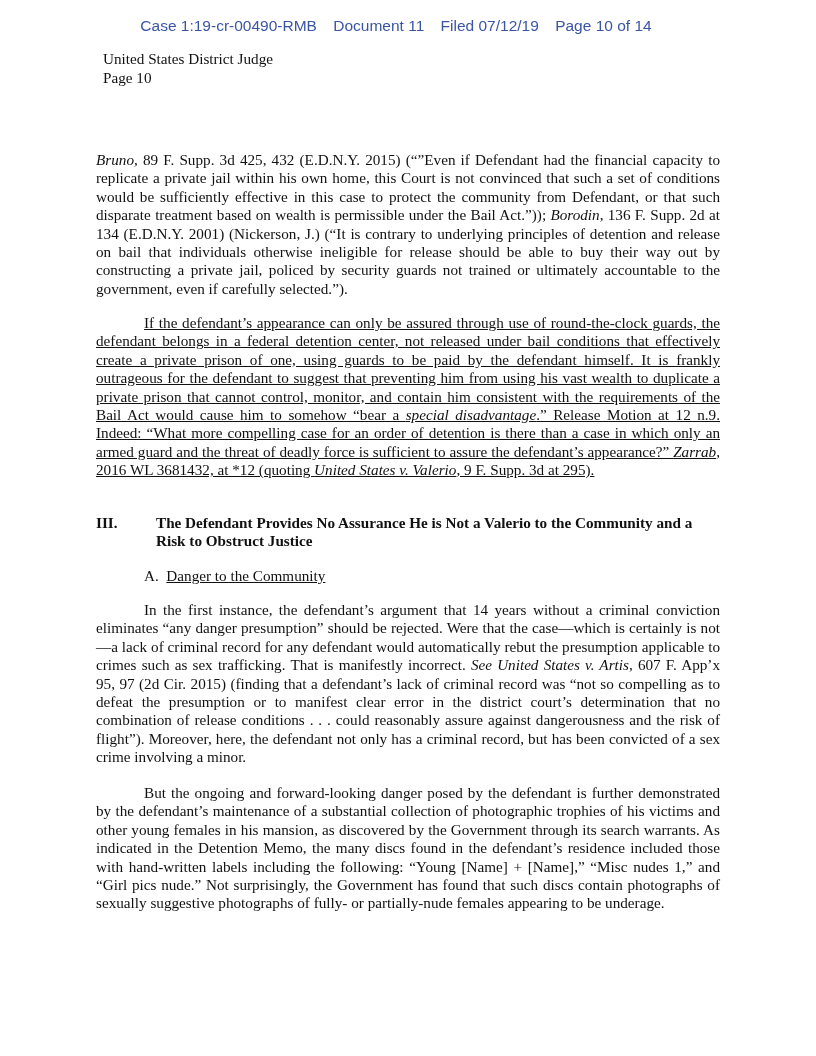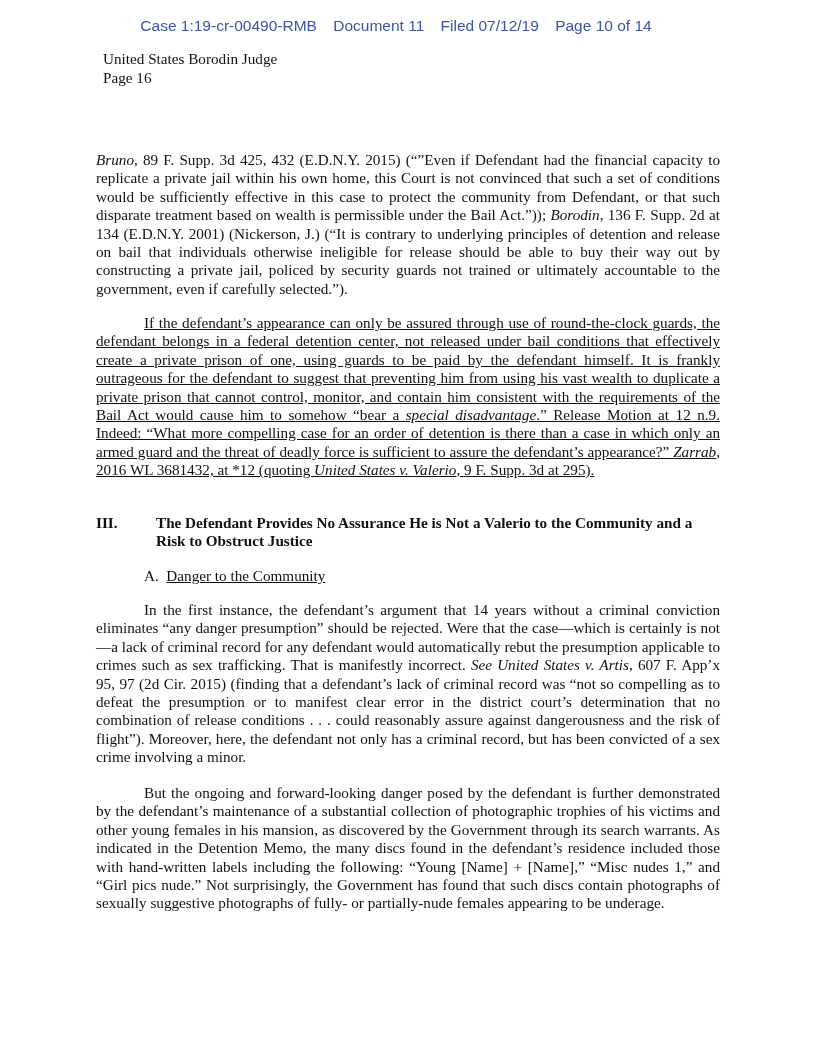--- a/index.html
+++ b/index.html
@@ -38,22 +38,22 @@
 <div class="page">
 
   <div class="case-header">
     <span>Case 1:19-cr-00490-RMB</span>
     <span>Document 11</span>
     <span>Filed 07/12/19</span>
     <span>Page 10 of 14</span>
   </div>
 
   <div class="letterhead serif">
-    <div>United States Borodin Judge</div>
-    <div>Page 16</div>
+    <div>United States District Judge</div>
+    <div>Page 10</div>
   </div>
 
   <p class="body-text serif p1" style="margin:0"><i>Bruno</i><span>, 89 F. Supp. 3d 425, 432 (E.D.N.Y. 2015) (“”Even if Defendant had the financial capacity to replicate a private jail within his own home, this Court is not convinced that such a set of conditions would be sufficiently effective in this case to protect the community from Defendant, or that such disparate treatment based on wealth is permissible under the Bail Act.”)); </span><i>Borodin</i><span>, 136 F. Supp. 2d at 134 (E.D.N.Y. 2001) (Nickerson, J.) (“It is contrary to underlying principles of detention and release on bail that individuals otherwise ineligible for release should be able to buy their way out by constructing a private jail, policed by security guards not trained or ultimately accountable to the government, even if carefully selected.”).</span></p>
 
   <p class="body-text serif indent p2" style="margin:0"><span>If the defendant’s appearance can only be assured through use of round-the-clock guards, the defendant belongs in a federal detention center, not released under bail conditions that effectively create a private prison of one, using guards to be paid by the defendant himself.  It is frankly outrageous for the defendant to suggest that preventing him from using his vast wealth to duplicate a private prison that cannot control, monitor, and contain him consistent with the requirements of the Bail Act would cause him to somehow “bear a </span><i>special disadvantage</i><span>.”  Release Motion at 12 n.9.  Indeed: “What more compelling case for an order of detention is there than a case in which only an armed guard and the threat of deadly force is sufficient to assure the defendant’s appearance?”  </span><i>Zarrab</i><span>, 2016 WL 3681432, at *12 (quoting </span><i>United States v. Valerio</i><span>, 9 F. Supp. 3d at 295).</span></p>
 
   <div class="heading serif">
     <span class="num">III.</span>
     <span class="txt">The Defendant Provides No Assurance He is Not a Valerio to the Community and a Risk to Obstruct Justice</span>
   </div>

